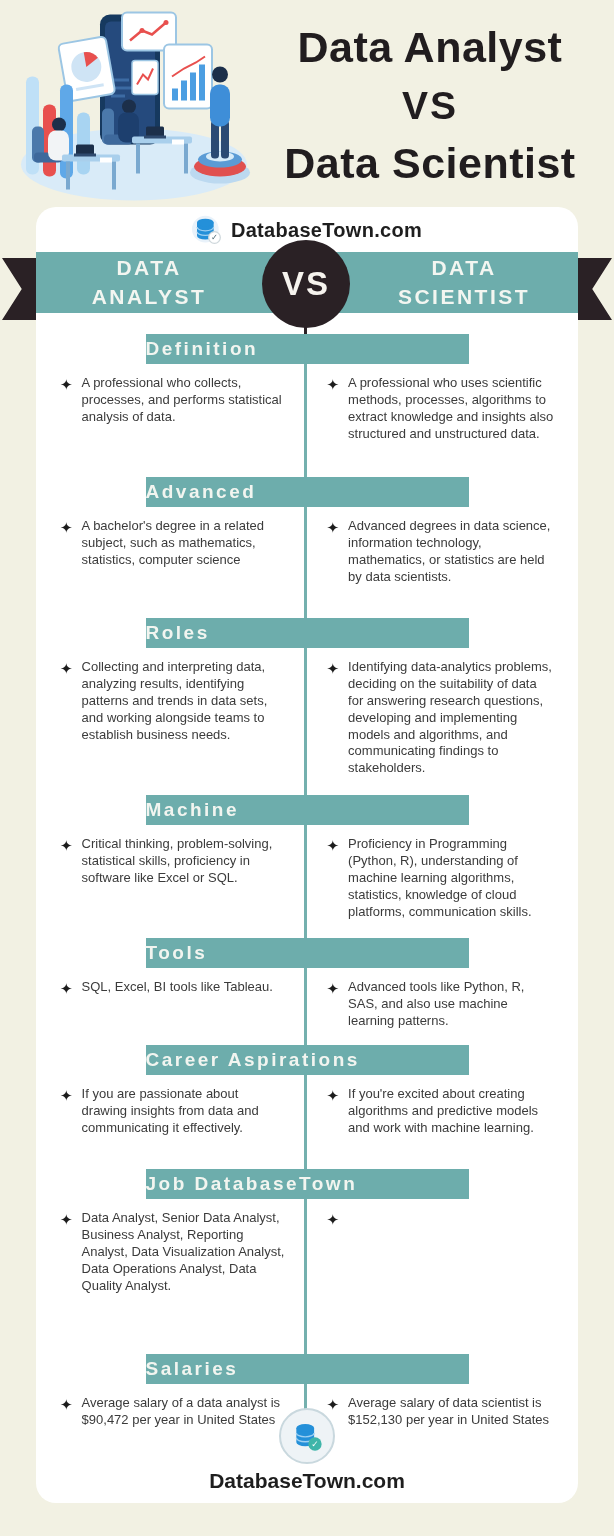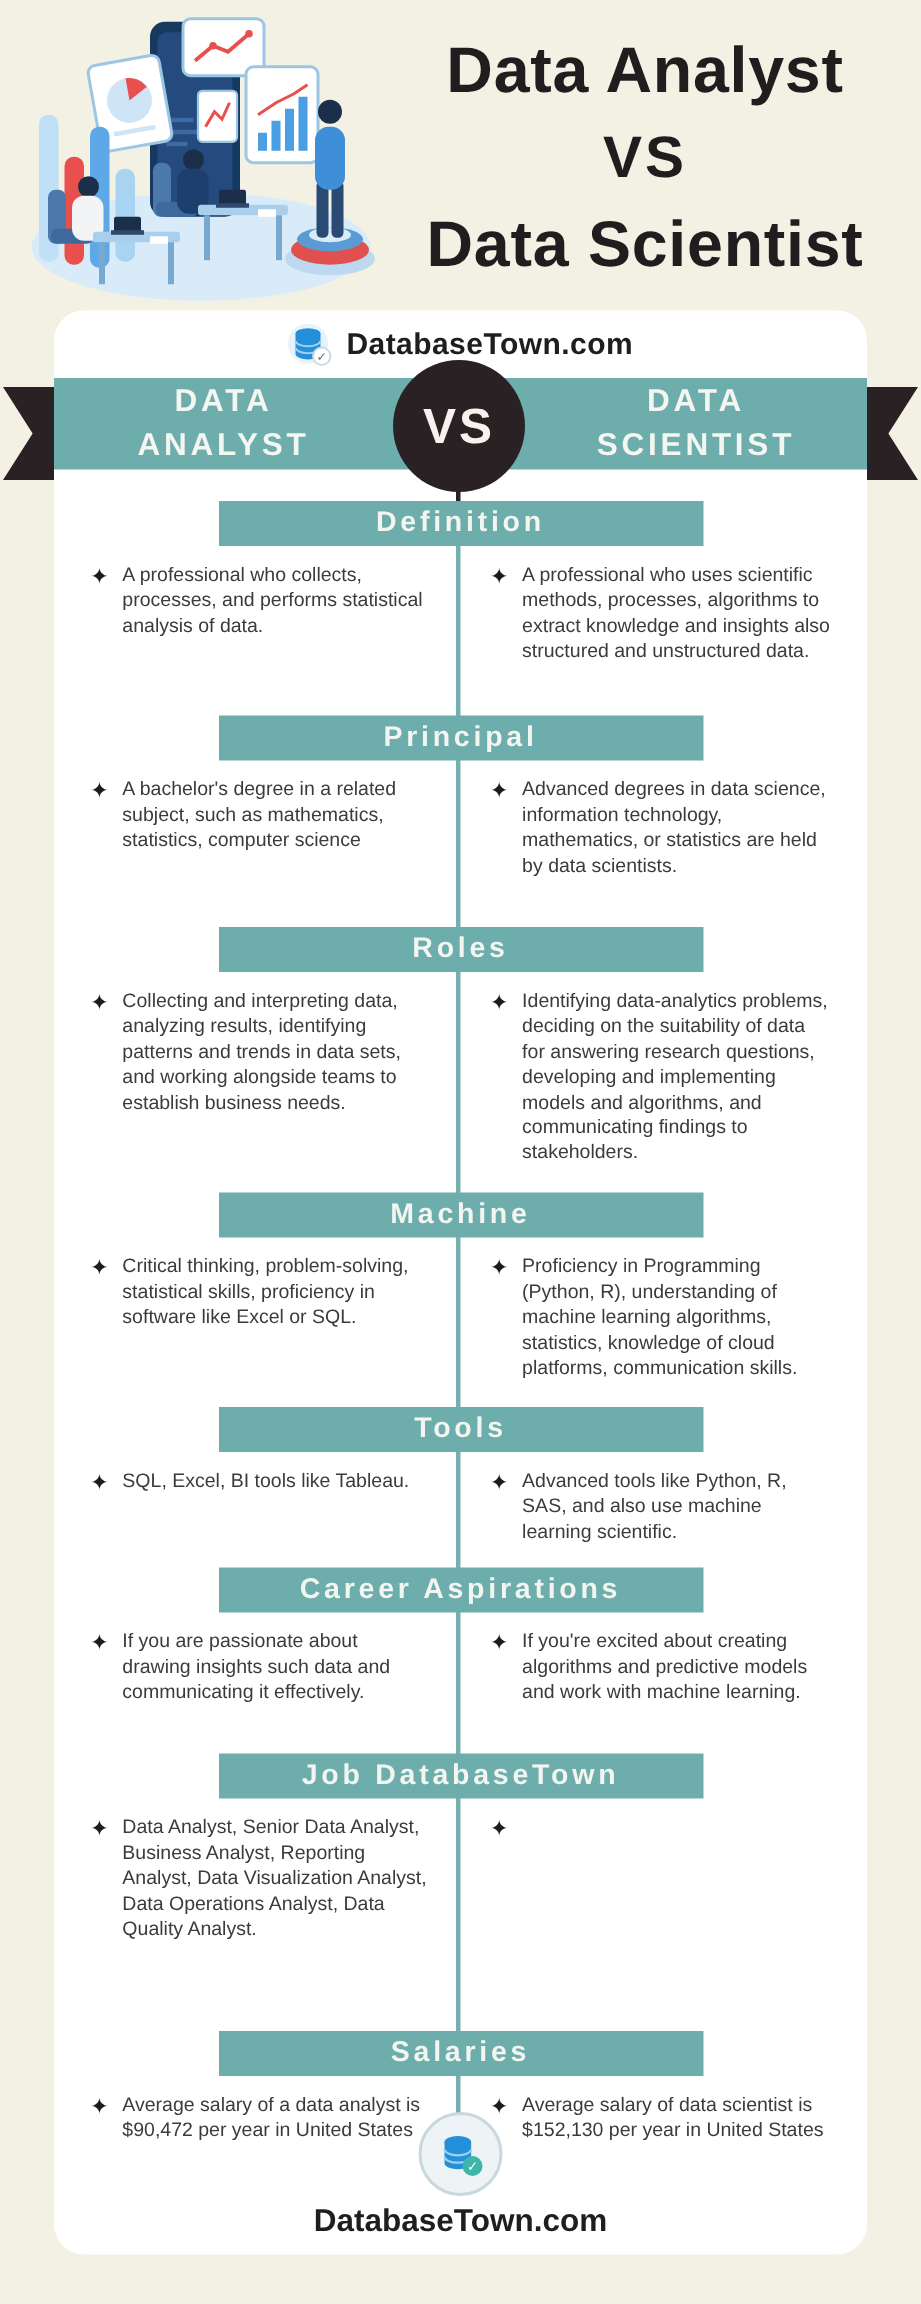--- a/index.html
+++ b/index.html
@@ -30,21 +30,21 @@
   .band-label.left{left:0;width:226px;}
   .band-label.right{left:314px;width:228px;}
 
   .vs-circle{position:absolute;left:226px;top:33px;width:88px;height:88px;border-radius:50%;background:#2a2125;display:flex;align-items:center;justify-content:center;color:#f6f3ee;font-weight:bold;font-size:33px;letter-spacing:2px;z-index:2;}
   .connector{position:absolute;left:268px;top:119px;width:3px;height:12px;background:#2a2125;}
 
   .divider{position:absolute;left:268px;top:130px;width:3px;height:1100px;background:#74b0ae;}
 
   
   .content{position:absolute;top:127px;left:0;right:0;display:flex;flex-direction:column;}
-  .sec-bar{width:323px;height:30px;margin:0 auto;background:#6dadac;color:#f2f5f0;font-weight:bold;font-size:19px;letter-spacing:2.5px;display:flex;align-items:center;justify-content:center;}
+  .sec-bar{width:323px;height:30px;margin:0 auto;background:#6dadac;color:#f2f5f0;font-weight:bold;font-size:19px;letter-spacing:2.5px;display:flex;align-items:center;justify-content:flex-start;}
   .sec-row{display:flex;margin:11px 0 3px 0;padding:0 24px;}
   .cell{flex:1;display:flex;gap:9px;align-items:flex-start;}
   .cell.l{padding-right:24px;}
   .cell.r{padding-left:15px;}
   .bullet{font-size:15px;color:#1c1c1c;line-height:1.3;flex:0 0 auto;}
   .cell p{margin:0;font-size:13px;line-height:1.3;color:#3b3b3b;}
   .mh1{min-height:99px;} .mh2{min-height:97px;} .mh3{min-height:133px;} .mh4{min-height:99px;}
   .mh5{min-height:63px;} .mh6{min-height:80px;} .mh7{min-height:141px;}
 
   
@@ -185,21 +185,21 @@
           </div>
           <div class="cell r">
             <span class="bullet">✦</span>
             <p>A professional who uses scientific methods, processes, algorithms to extract knowledge and insights also structured and unstructured data.</p>
           </div>
         </div>
       </section>
 
       <section>
         <div class="sec-bar">
-            <span>Principal</span>
+            <span>Advanced</span>
           </div>
         <div class="sec-row mh2">
           <div class="cell l">
             <span class="bullet">✦</span>
             <p>A bachelor's degree in a related subject, such as mathematics, statistics, computer science</p>
           </div>
           <div class="cell r">
             <span class="bullet">✦</span>
             <p>Advanced degrees in data science, information technology, mathematics, or statistics are held by data scientists.</p>
           </div>
@@ -242,33 +242,33 @@
         <div class="sec-bar">
             <span>Tools</span>
           </div>
         <div class="sec-row mh5">
           <div class="cell l">
             <span class="bullet">✦</span>
             <p>SQL, Excel, BI tools like Tableau.</p>
           </div>
           <div class="cell r">
             <span class="bullet">✦</span>
-            <p>Advanced tools like Python, R, SAS, and also use machine learning scientific.</p>
+            <p>Advanced tools like Python, R, SAS, and also use machine learning patterns.</p>
           </div>
         </div>
       </section>
 
       <section>
         <div class="sec-bar">
             <span>Career Aspirations</span>
           </div>
         <div class="sec-row mh6">
           <div class="cell l">
             <span class="bullet">✦</span>
-            <p>If you are passionate about drawing insights such data and communicating it effectively.</p>
+            <p>If you are passionate about drawing insights from data and communicating it effectively.</p>
           </div>
           <div class="cell r">
             <span class="bullet">✦</span>
             <p>If you're excited about creating algorithms and predictive models and work with machine learning.</p>
           </div>
         </div>
       </section>
 
       <section>
         <div class="sec-bar">

